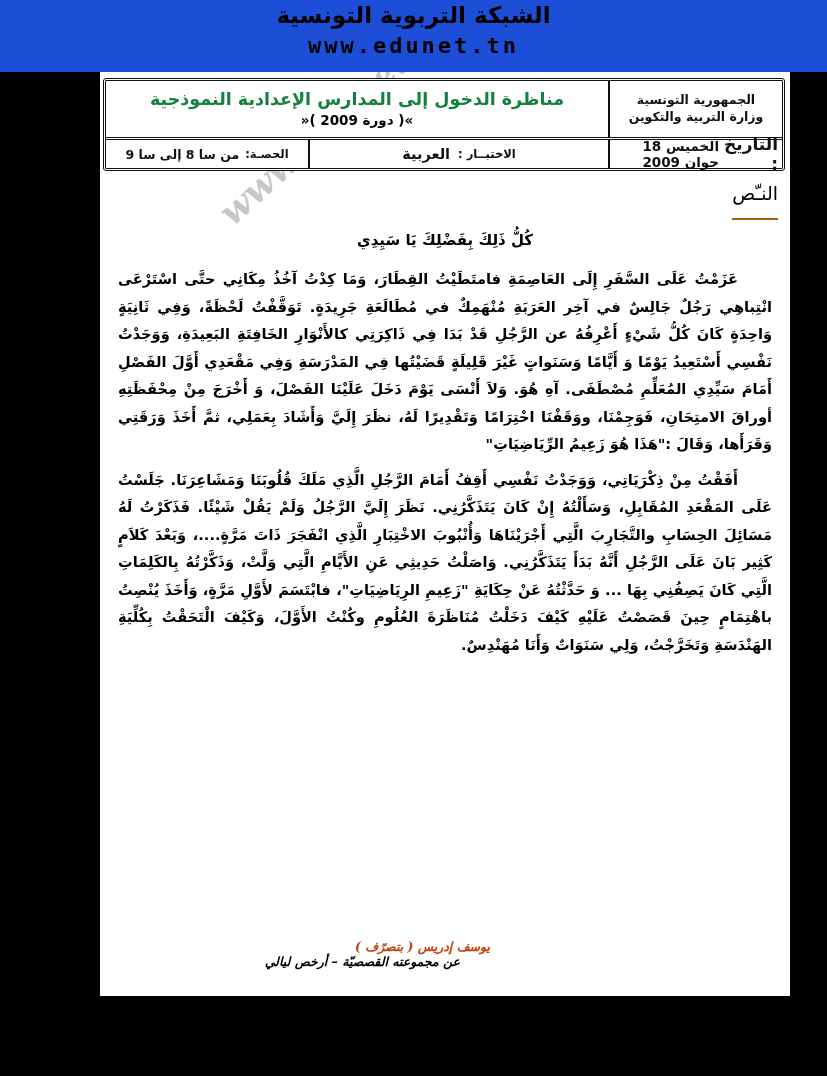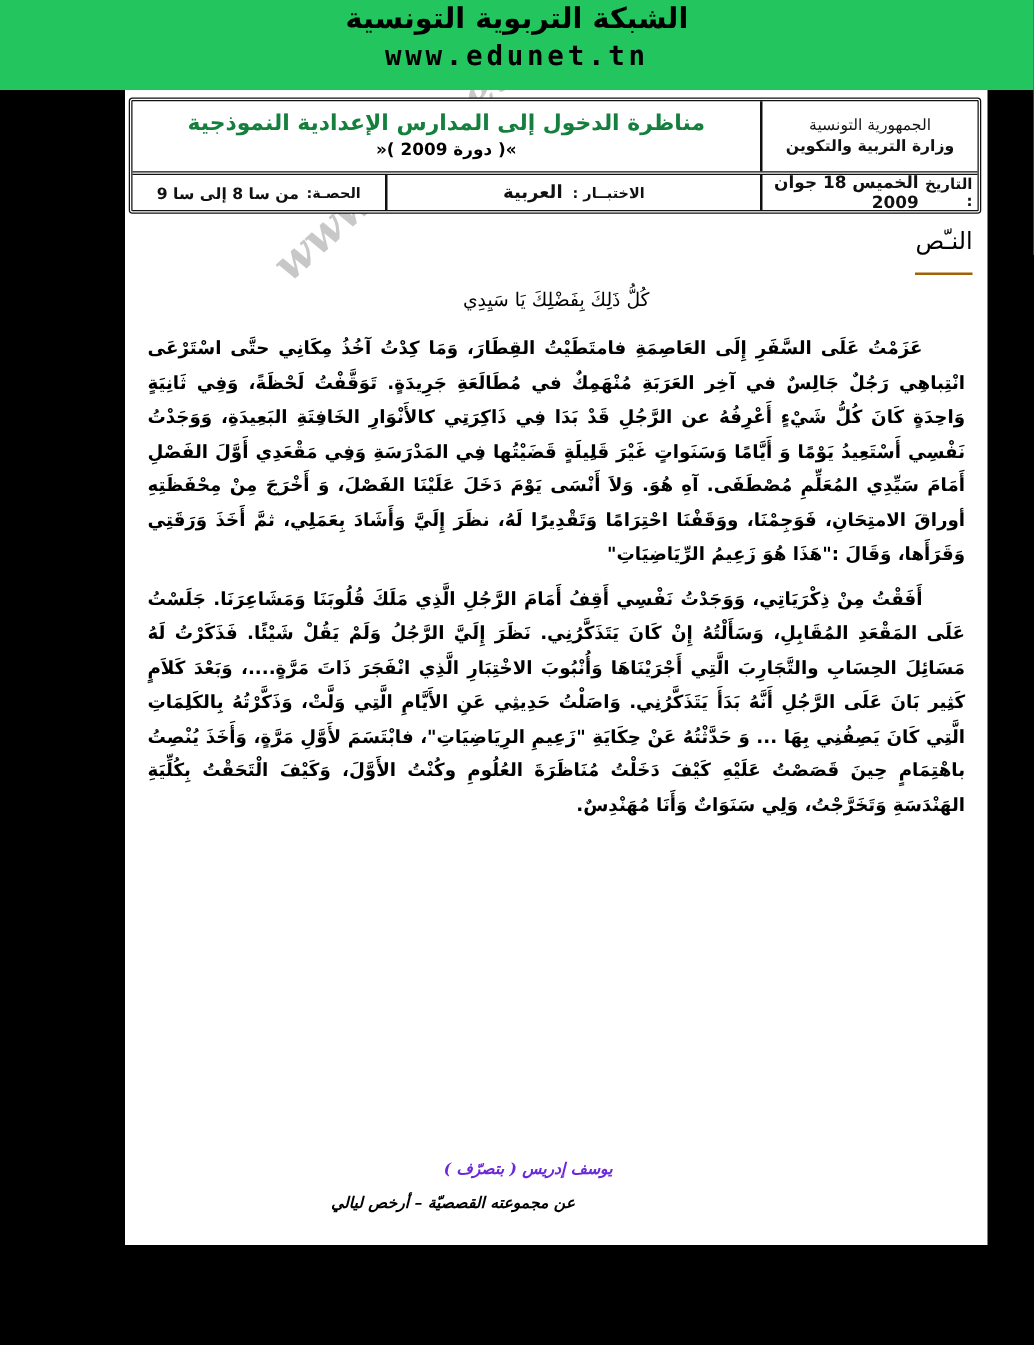--- a/index.html
+++ b/index.html
@@ -54,29 +54,29 @@
 
   .cell{
     display:flex;flex-direction:column;align-items:center;justify-content:center;
     box-sizing:border-box;
     direction:rtl;
     padding:1px 4px;
   }
   .cell + .cell{border-right:2px solid #111;}
 
   .c-authority{width:172px;}
-  .c-authority .l1{font-size:12.5px;font-weight:400;color:#111;line-height:1.35;}
+  .c-authority .l1{font-size:12.5px;font-weight:700;color:#111;line-height:1.35;}
   .c-authority .l2{font-size:12.5px;font-weight:600;color:#111;line-height:1.35;}
 
   .c-title{flex:1;}
   .c-title .t1{font-size:17.5px;font-weight:bold;color:#15803d;line-height:1.25;white-space:nowrap;}
   .c-title .t2{font-size:13.5px;font-weight:bold;color:#000;line-height:1.3;margin-top:1px;}
 
   .c-date{width:172px;flex-direction:row;gap:5px;}
-  .c-date .lbl{font-size:12px;font-weight:bold;color:#111;}
+  .c-date .lbl{font-size:17px;font-weight:bold;color:#111;}
   .c-date .val{font-size:13.5px;font-weight:bold;color:#111;}
 
   .c-subject{flex:1;flex-direction:row;gap:8px;justify-content:center;}
   .c-subject .lbl{font-size:11.5px;font-weight:bold;color:#111;letter-spacing:1px;}
   .c-subject .val{font-size:14.5px;font-weight:bold;color:#111;}
 
   .c-session{width:204px;flex-direction:row;gap:6px;}
   .c-session .lbl{font-size:11.5px;font-weight:bold;color:#111;}
   .c-session .val{font-size:12.5px;font-weight:bold;color:#111;}
 
@@ -88,44 +88,44 @@
     direction:rtl;
   }
 
   
   #body-text{
     position:absolute;left:18px;right:18px;top:158px;
     direction:rtl;text-align:justify;
     color:#000;
   }
   #passage-title{
-    text-align:center;font-size:15px;font-weight:normal;
+    text-align:center;font-size:15px;font-weight:bold;
     margin:0 0 14px 0;line-height:1.4;
   }
   .para{
     font-size:14.6px;
     line-height:27.5px;
     margin:0 0 8px 0;
     text-align:justify;
     text-justify:inter-word;
     font-weight:600;
   }
   .para.indent{text-indent:34px;}
   .para.last{margin-bottom:0;}
 
   
   #attribution{
     position:absolute;left:0;right:0;top:855px;
     direction:rtl;
   }
   #attrib-author{
-    position:absolute;right:300px;top:0;
+    position:absolute;right:300px;top:12px;
     font-family:"DejaVu Serif","Liberation Serif",serif;
     font-style:italic;font-weight:bold;
-    font-size:12.5px;color:#6d28d9;white-space:nowrap;
+    font-size:12.5px;color:#c2410c;white-space:nowrap;
   }
   #attrib-source{
     position:absolute;right:330px;top:27px;
     font-family:"DejaVu Serif","Liberation Serif",serif;
     font-style:italic;font-weight:bold;
     font-size:12.5px;color:#000;white-space:nowrap;
   }
 
   
   #watermark{
@@ -140,21 +140,21 @@
     font-style:italic;font-weight:bold;
     font-size:36px;color:#4a4a4a;
     direction:ltr;white-space:nowrap;
     transform:rotate(-42deg);
     transform-origin:left top;
   }
 </style>
 </head>
 <body>
 
-<div id="banner" style="background: #22c55e;">
+<div id="banner" style="background: #1d4ed8;">
   <div id="banner-line1">الشبكة التربوية التونسية</div>
   <div id="banner-line2">www.edunet.tn</div>
 </div>
 
 <div id="sheet">
 
   <div id="watermark">
     <span>www.edunet.tn</span>
   </div>
 

